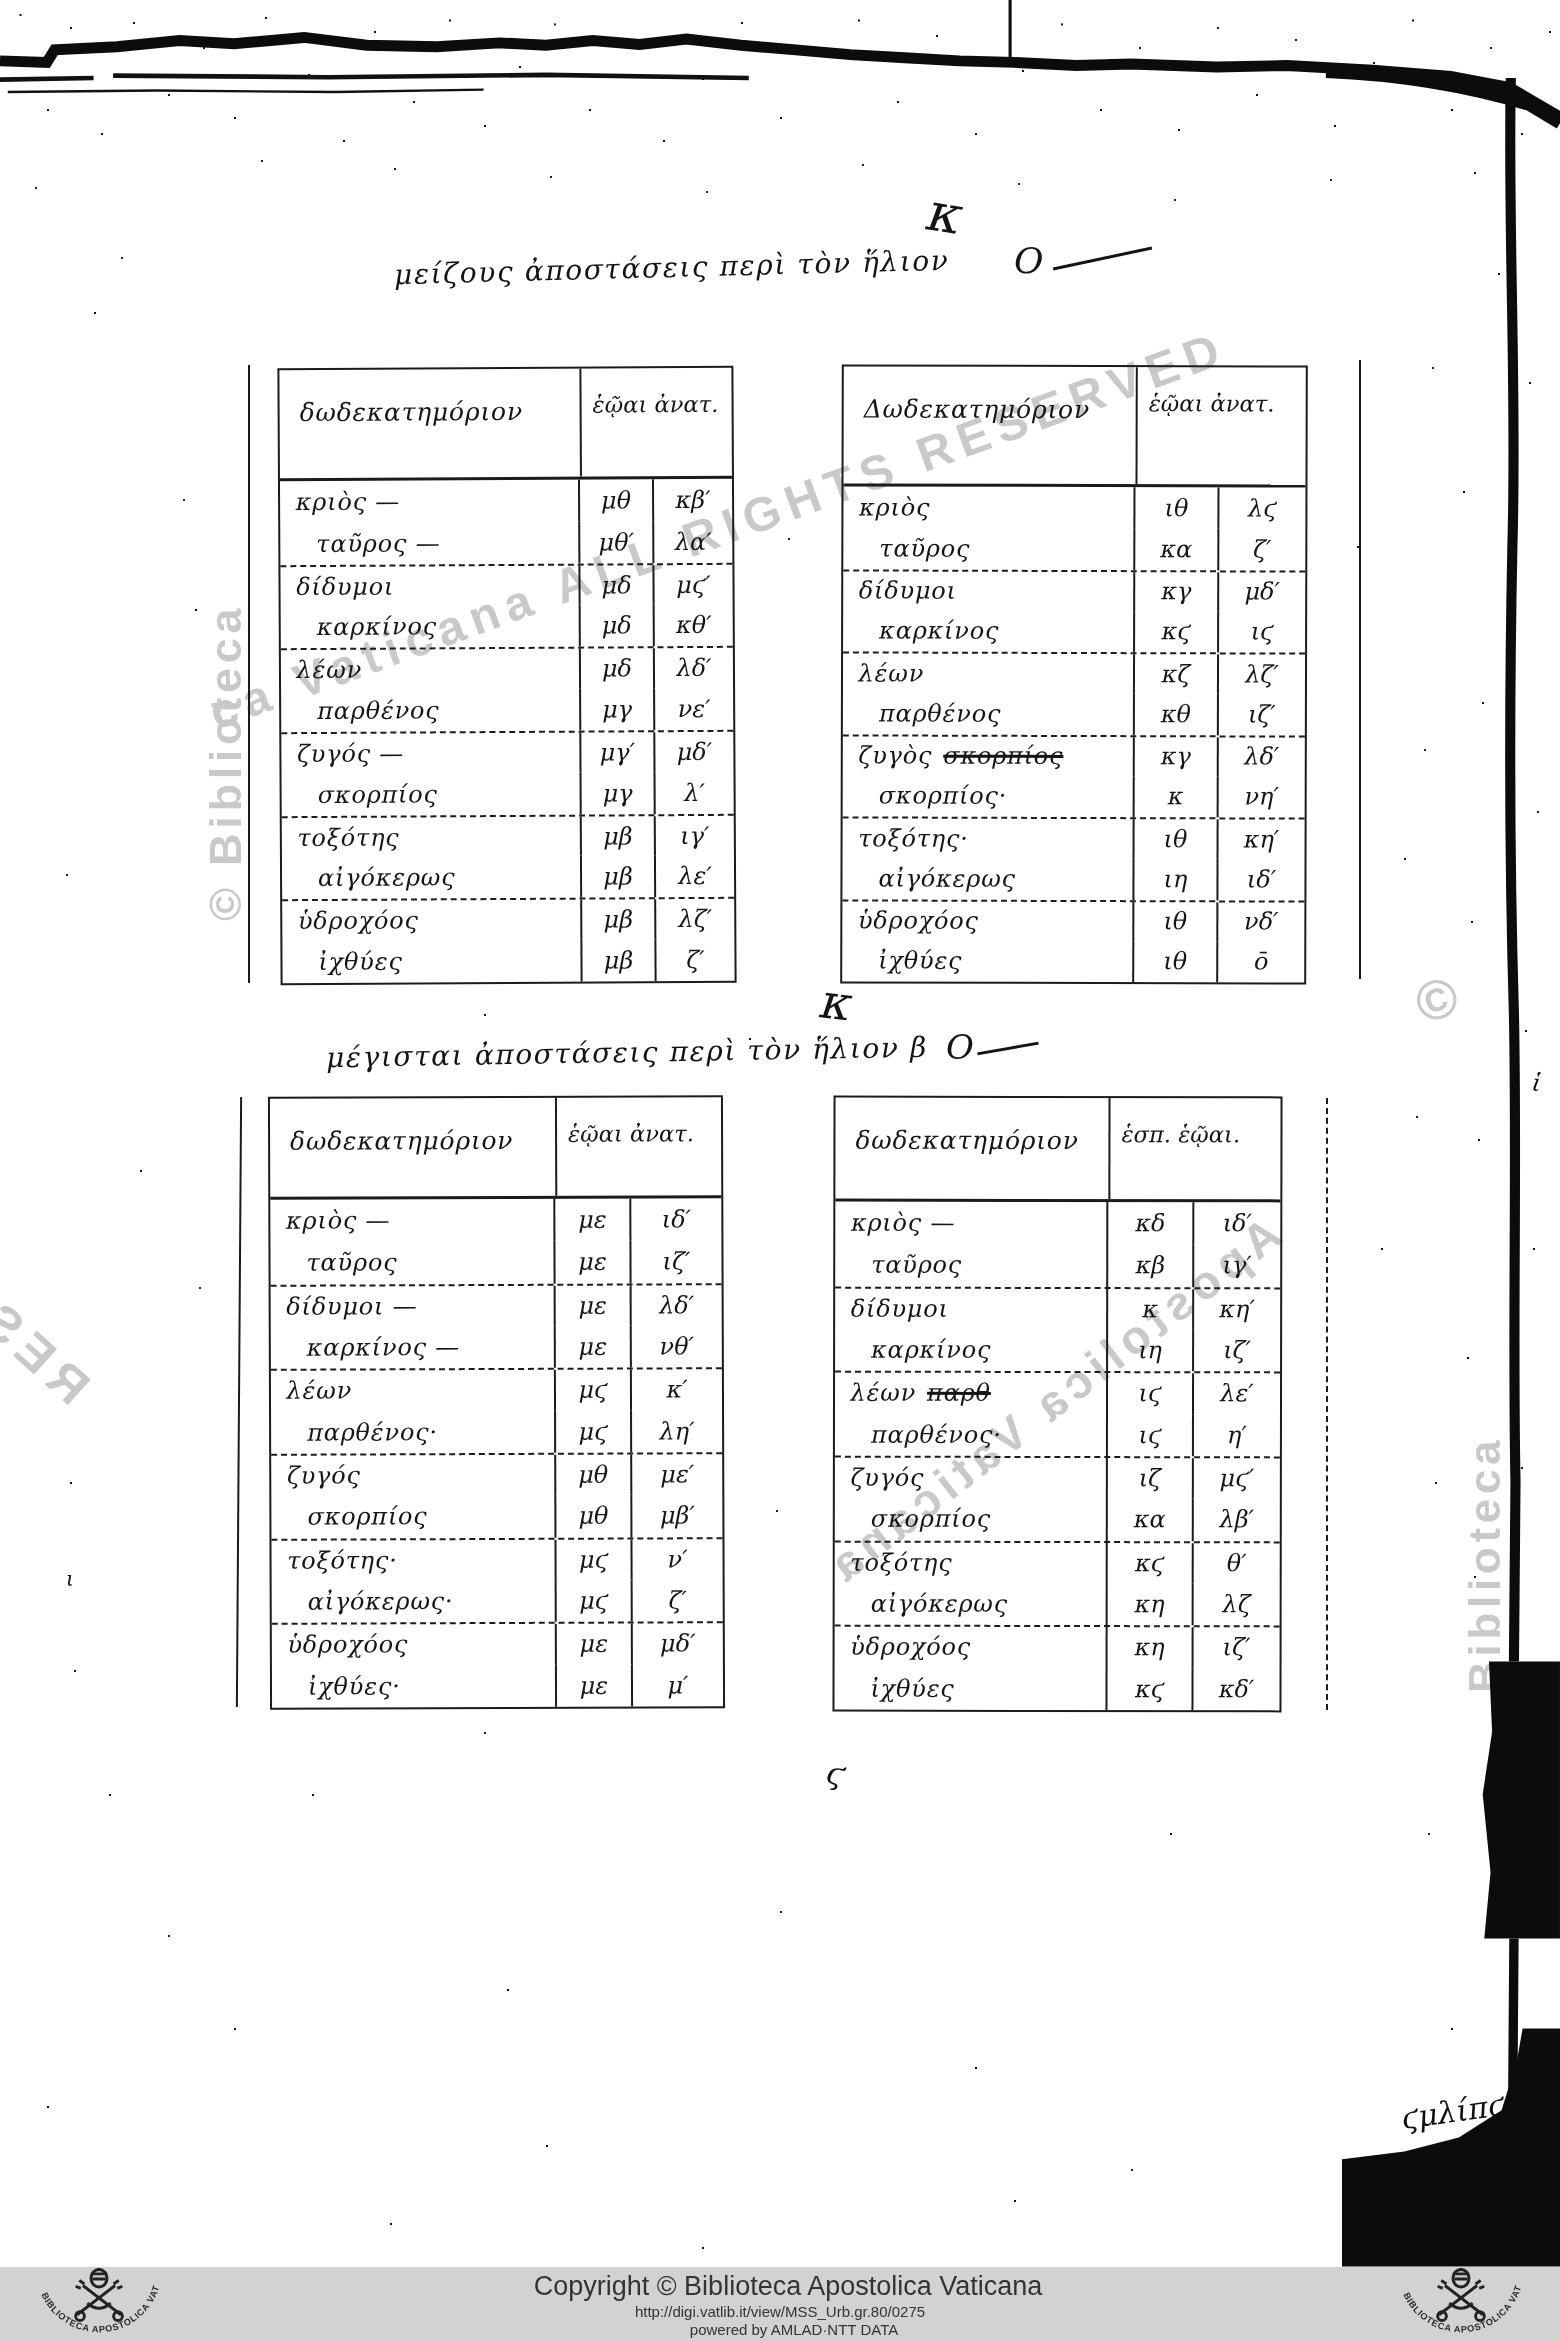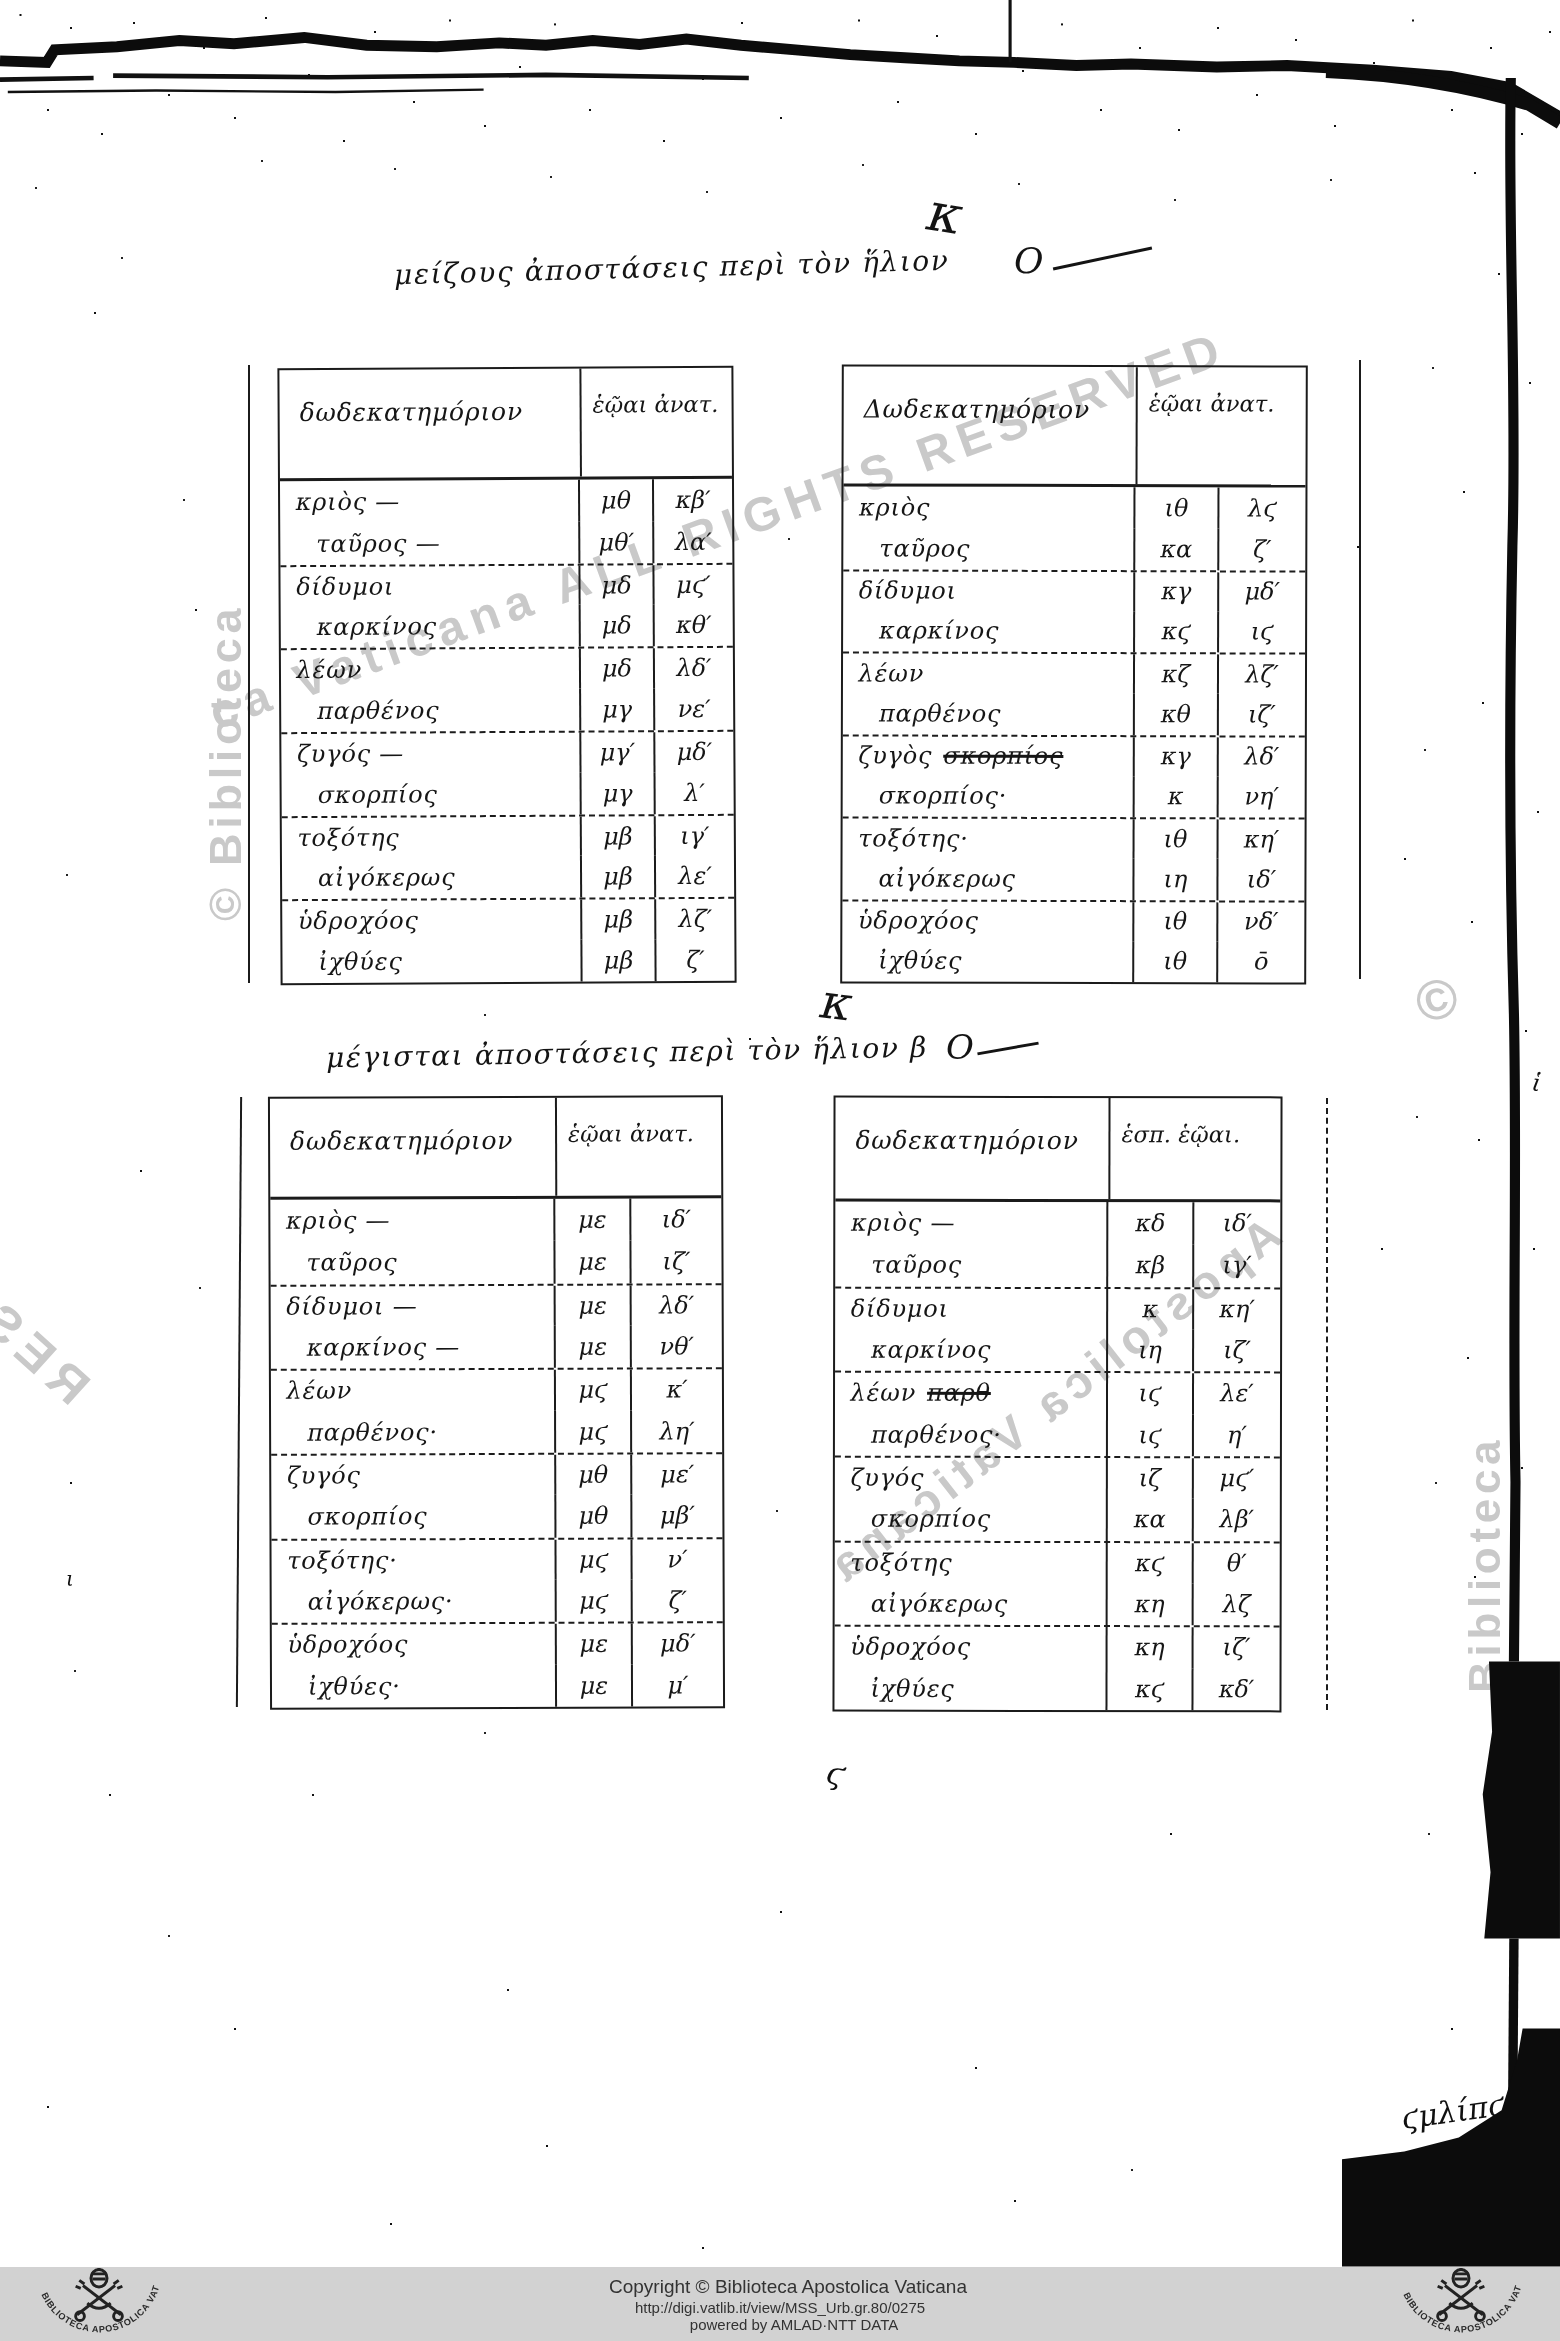--- a/index.html
+++ b/index.html
@@ -89,21 +89,21 @@
   .marg{position:absolute;z-index:2;font-style:italic;color:#101010;}
   .mg1{left:1532px;top:1069px;font-size:23.4px;transform:rotate(10deg);}
   .mg2{left:66px;top:1567px;font-size:20px;}
   .mg3{left:1401px;top:2094px;font-size:30px;transform:rotate(-8deg);}
   .mg4{left:827px;top:1755px;font-size:31px;transform:rotate(15deg);}
 
   
   .footer{position:absolute;left:0;top:2267px;width:1560px;height:75px;background:#d2d2d2;z-index:6;
           display:flex;flex-direction:column;align-items:center;justify-content:center;gap:0.8px;
           font-family:"Liberation Sans","DejaVu Sans",sans-serif;color:#333;}
-  .f1{font-size:19px;margin-left:16px;}
+  .f1{font-size:27px;margin-left:16px;}
   .f2{font-size:15px;}
   .f3{font-size:15px;margin-left:28px;}
   .logo{position:absolute;top:0.8px;height:73px;width:164px;}
   .logo-left{left:17px;}
   .logo-right{left:1379px;}
 </style>
 </head>
 <body>
 
 <div class="page">

